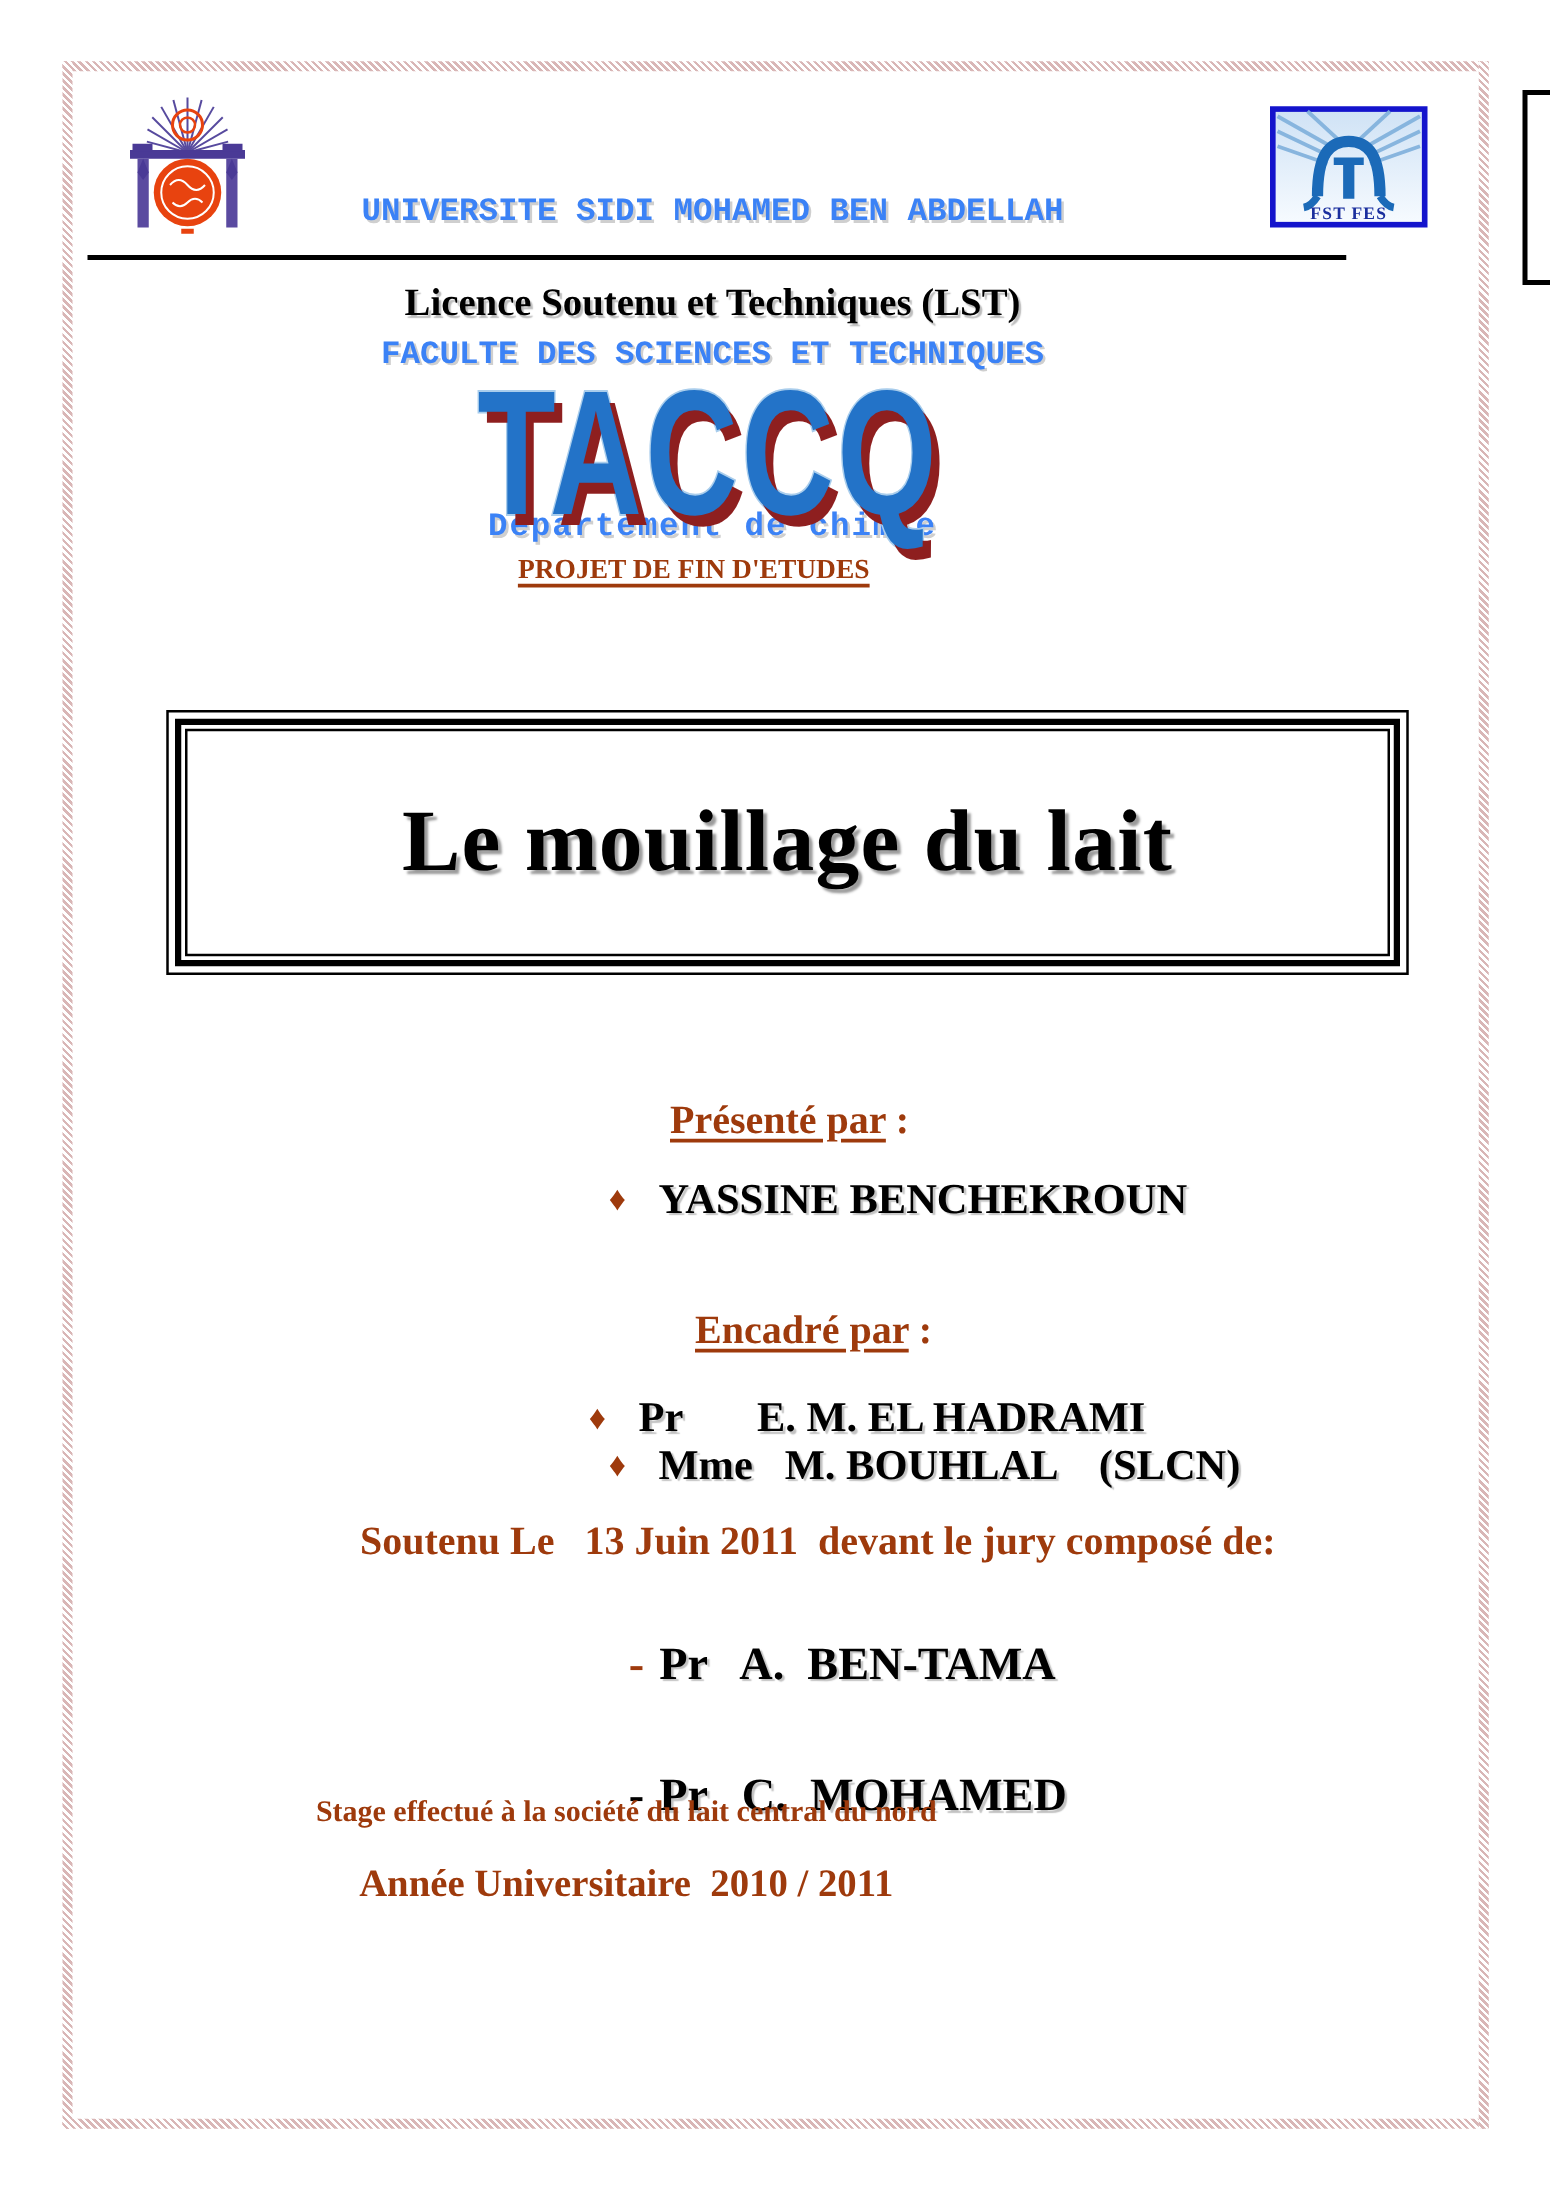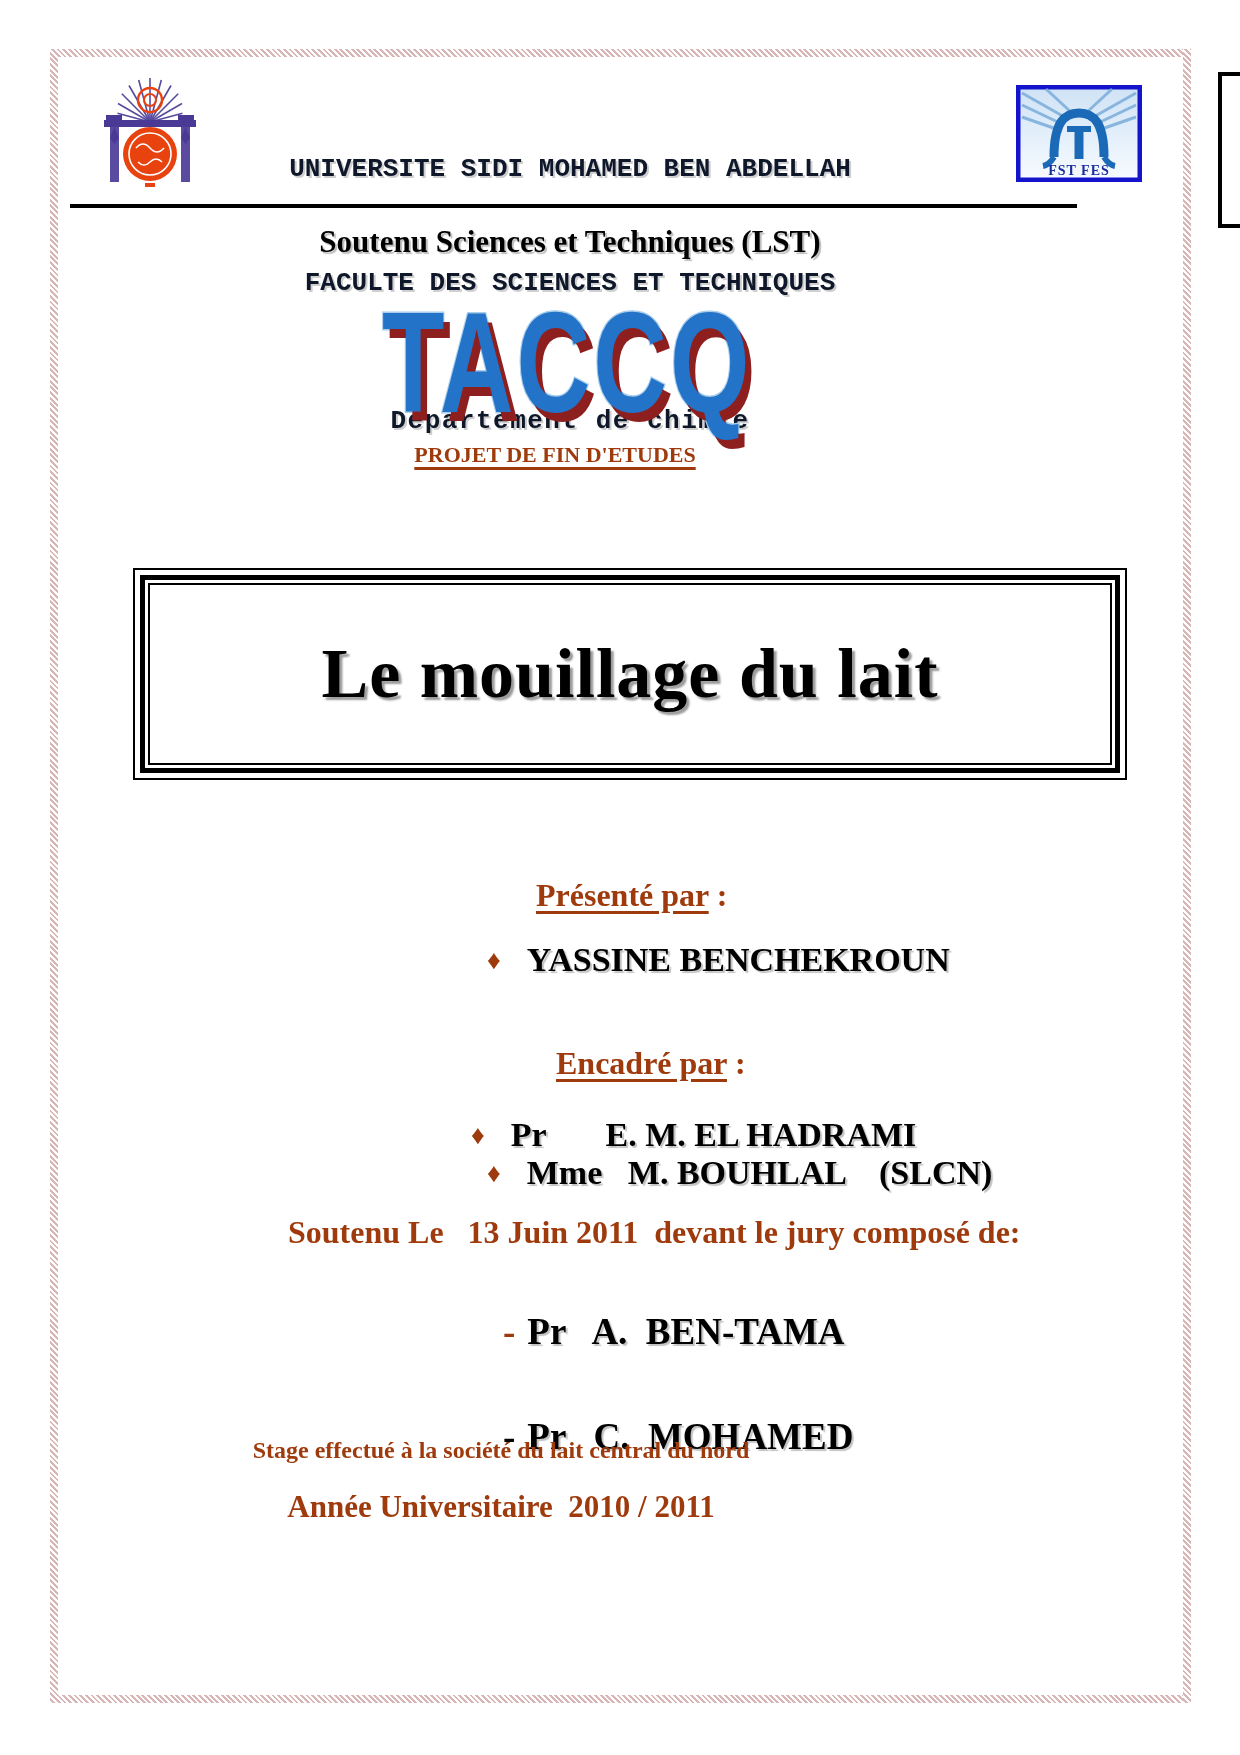--- a/index.html
+++ b/index.html
@@ -15,21 +15,21 @@
   .hb-left{left:50px;top:49px;width:8px;height:1654px;}
   .hb-right{left:1183px;top:49px;width:8px;height:1654px;}
   
   .edge-rect{position:absolute;left:1218px;top:72px;width:46px;height:148px;border:4px solid #000;background:#fff;}
 
   
   .univ-logo{position:absolute;left:100px;top:70px;width:100px;height:120px;}
   .header-text{
     position:absolute;left:240px;top:74px;width:660px;text-align:center;
     font-family:"Liberation Mono",monospace;font-weight:bold;font-size:26px;line-height:38px;
-    color:#0f172a;text-shadow:2px 2px 0 #cfcfcf;white-space:pre;
+    color:#3b82f6;text-shadow:2px 2px 0 #cfcfcf;white-space:pre;
   }
   .header-text .dept{letter-spacing:1.5px;margin-top:24px;}
   .fst-logo{position:absolute;left:1016px;top:85px;width:126px;height:97px;}
   .rule{position:absolute;left:70px;top:204px;width:1007px;height:4px;background:#000;}
 
   .program-line{
     position:absolute;left:170px;top:224px;width:800px;text-align:center;
     font-weight:bold;font-size:31px;color:#000;text-shadow:2px 2px 1px #bdbdbd;
   }
 
@@ -156,21 +156,21 @@
     <path d="M38 72 C38 38 48 28 63 28 C78 28 88 38 88 72" stroke-width="9"></path>
     <line x1="63" y1="44" x2="63" y2="74" stroke-width="9"></line>
     <line x1="51" y1="44" x2="75" y2="44" stroke-width="6"></line>
     <path d="M38 72 q-5 8 -11 9 M88 72 q5 8 11 9" stroke-width="6"></path>
   </g>
   <text x="63" y="90" text-anchor="middle" font-family="Liberation Serif, serif" font-weight="bold" font-size="14" letter-spacing="1" fill="#1a2f9e">FST FES</text>
 </svg>
 
 <div class="rule"></div>
 
-<div class="program-line">Soutenu Sciences et Techniques (LST)</div>
+<div class="program-line">Licence Soutenu et Techniques (LST)</div>
 
 <div class="wordart-wrap">
   <span class="wordart">TACCQ</span>
 </div>
 
 <div class="project-heading">
   <span class="u">PROJET DE FIN D'ETUDES</span>
 </div>
 
 <div class="title-box">

